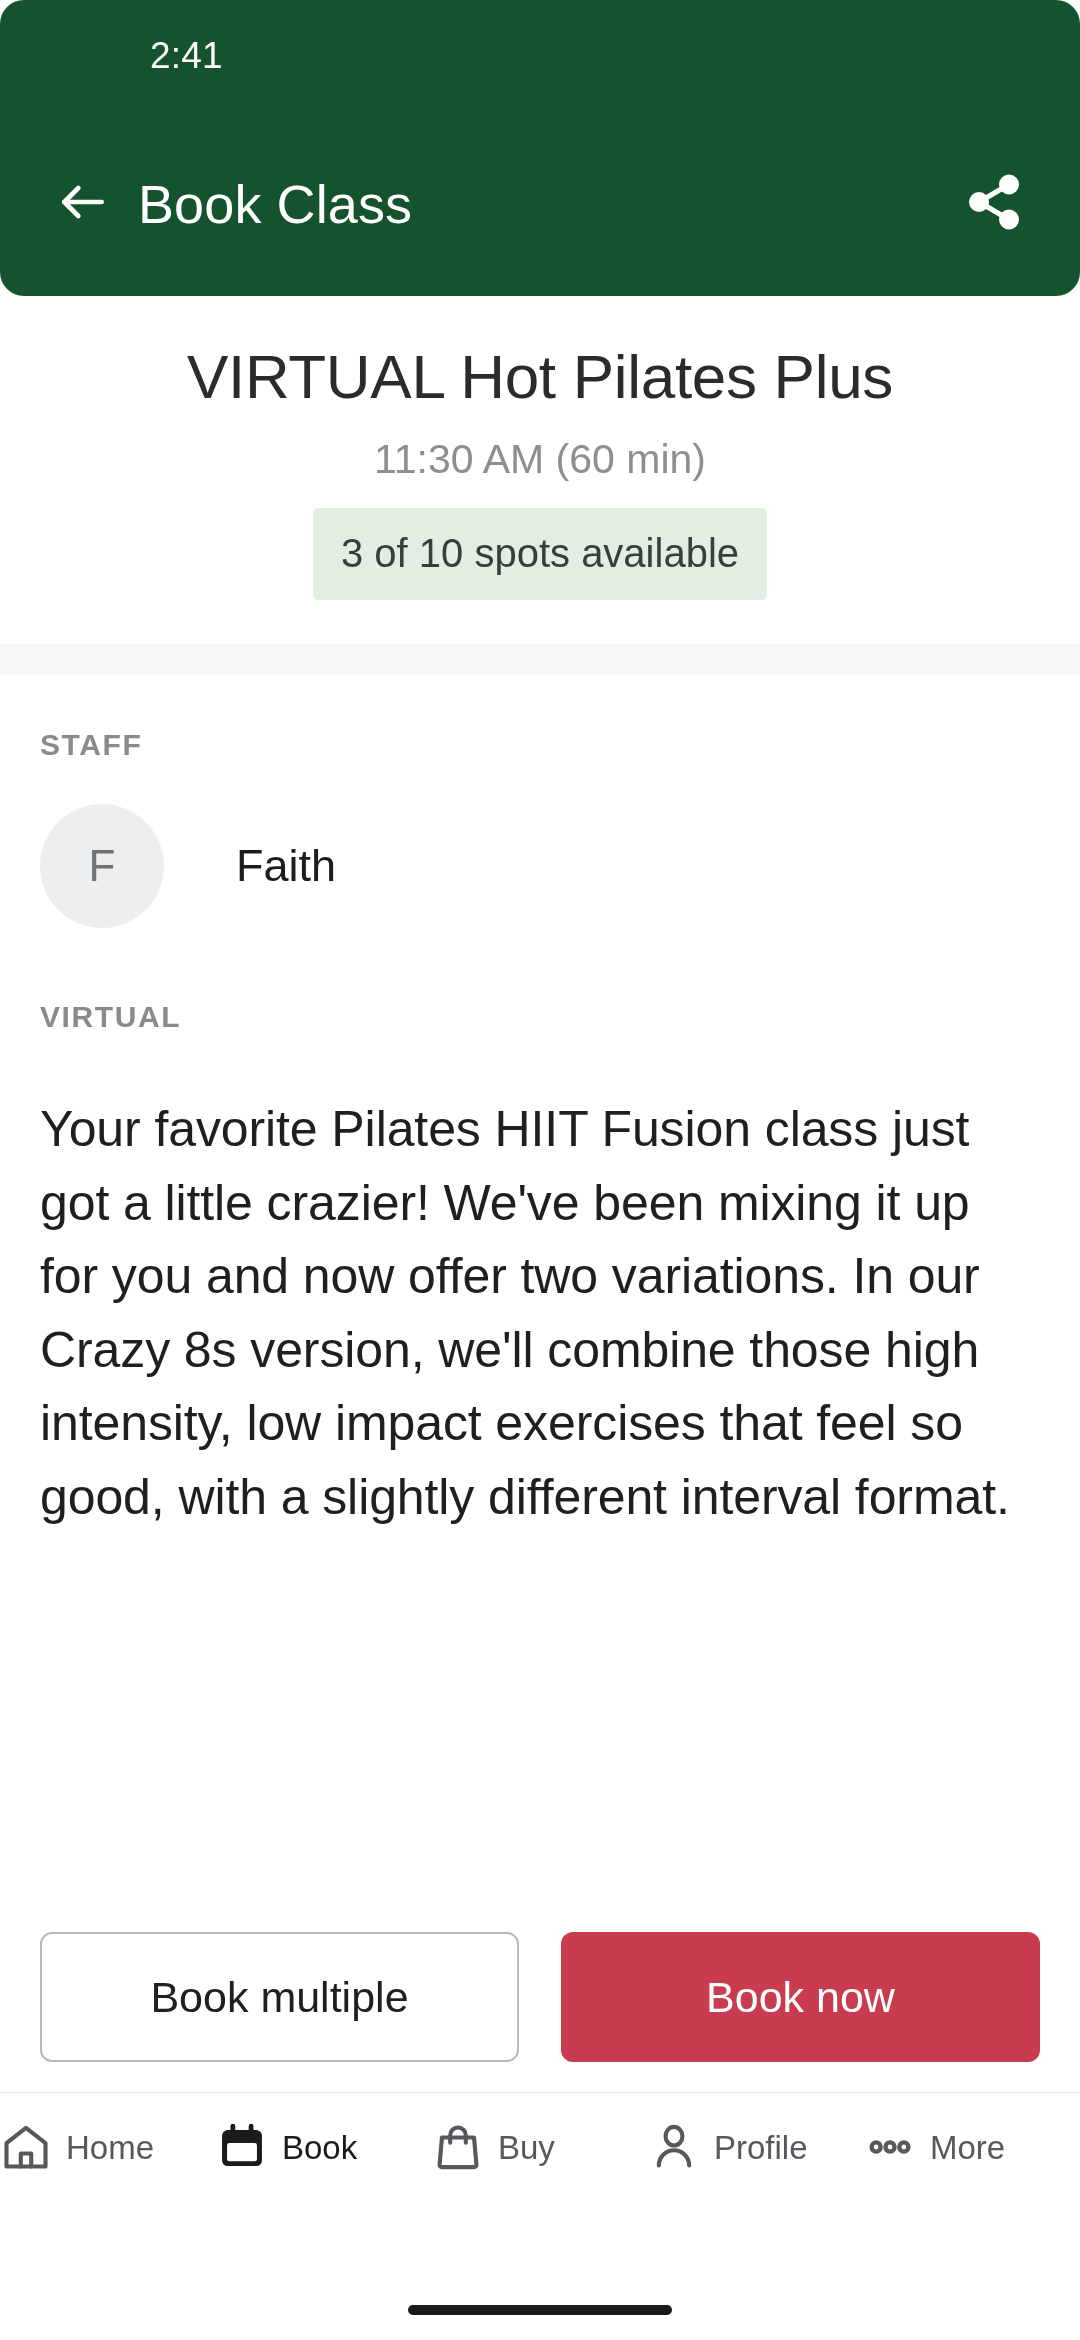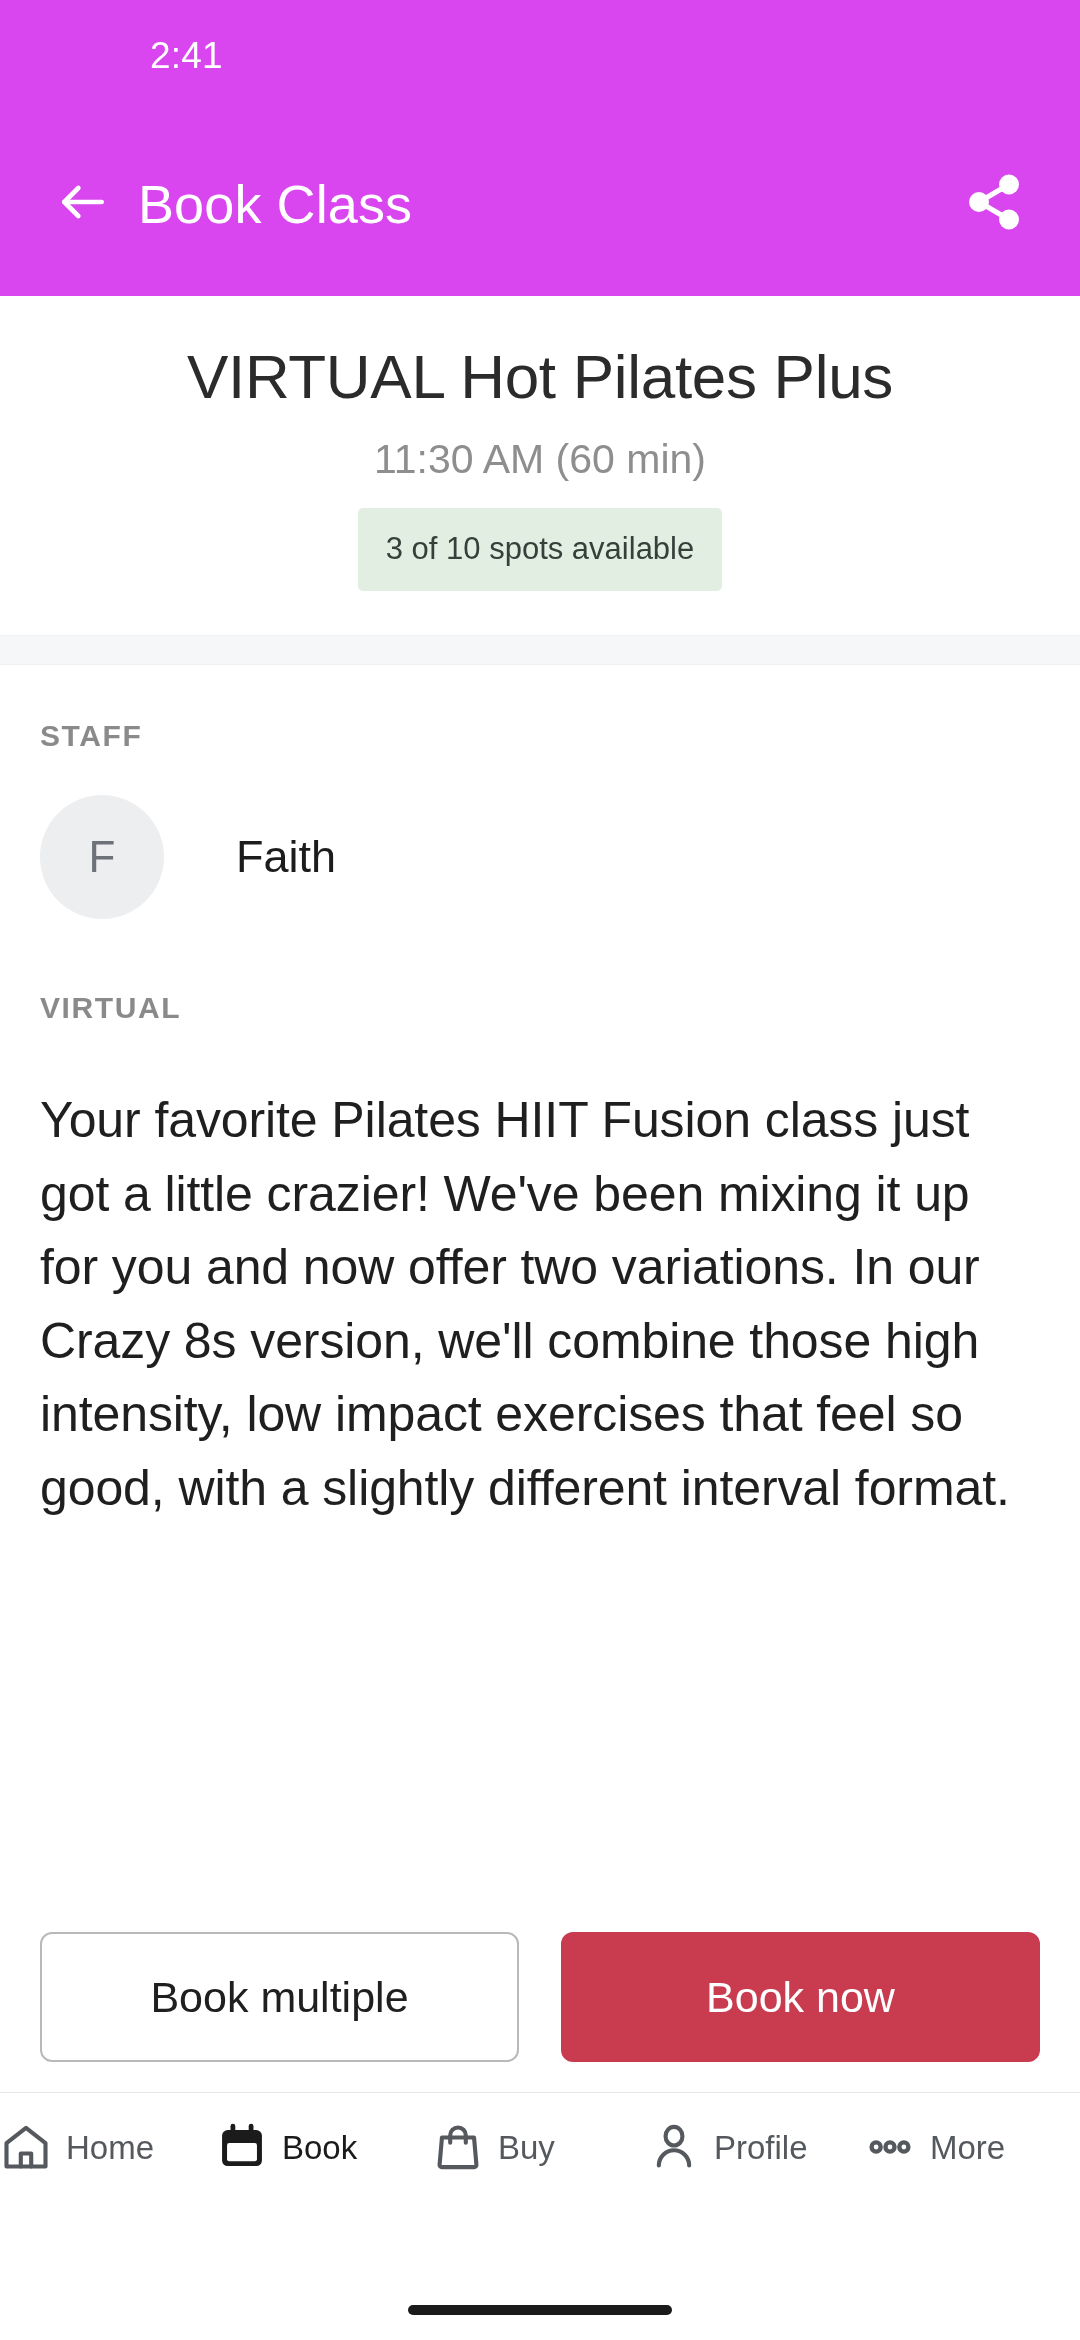--- a/index.html
+++ b/index.html
@@ -18,24 +18,25 @@
     position: relative;
     width: 1080px;
     height: 2340px;
     background: #ffffff;
     display: flex;
     flex-direction: column;
   }
 
   
   .appbar {
-    background: #d946ef;
+    background: #14532d;
     flex: 0 0 auto;
     height: 296px;
     position: relative;
+    border-radius: 24px;
   }
   .statusbar {
     height: 112px;
     display: flex;
     align-items: center;
     padding: 0 0 0 150px;
   }
   .status-clock {
     color: #ffffff;
     font-size: 37px;
@@ -100,21 +101,21 @@
   .summary-time {
     color: #8e8e8e;
     font-size: 41px;
     line-height: 1.1;
     margin-bottom: 26px;
   }
   .spots-badge {
     display: inline-block;
     background: #e2eee2;
     color: #33413a;
-    font-size: 31px;
+    font-size: 40px;
     line-height: 1;
     padding: 25px 28px 27px 28px;
     border-radius: 5px;
   }
 
   .divider-band {
     height: 28px;
     background: #f6f7f9;
     border-top: 1px solid #f1f2f4;
     border-bottom: 1px solid #f1f2f4;

